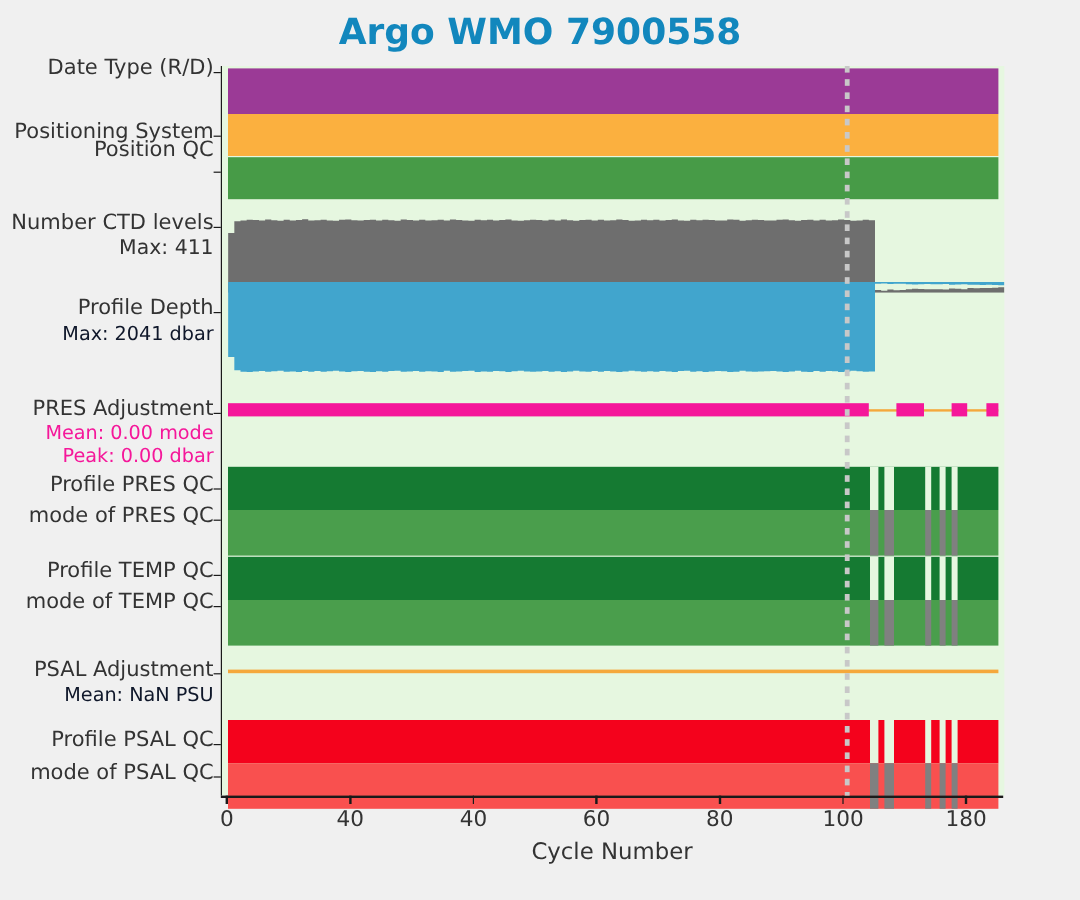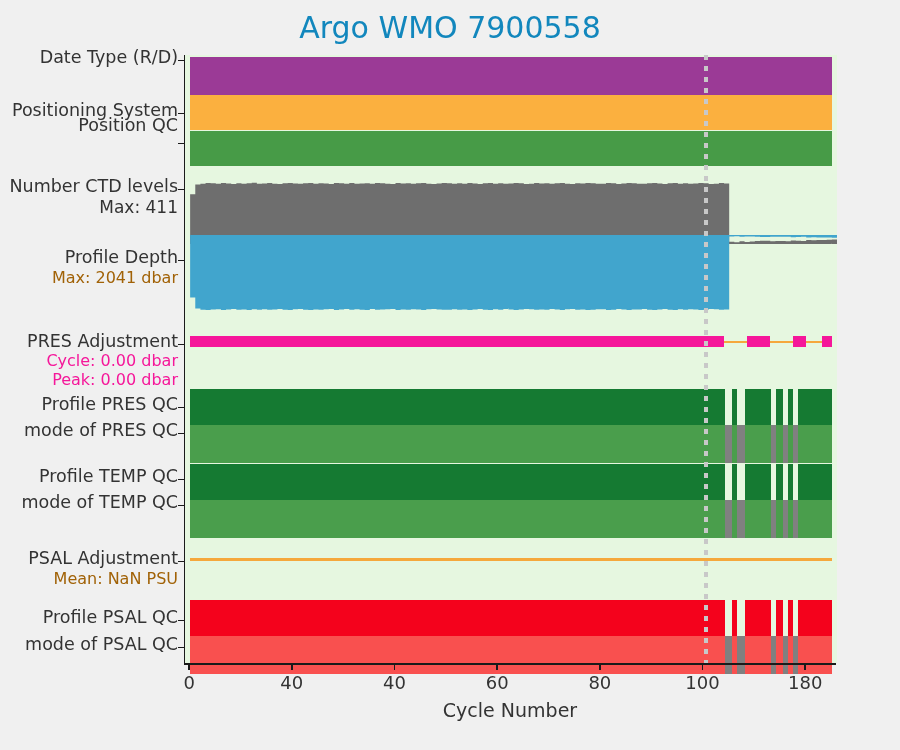--- a/index.html
+++ b/index.html
@@ -17,21 +17,21 @@
     left: 0; top: 0;
     width: 900px; height: 750px;
     background: #f0f0f0;
   }
   #title {
     position: absolute;
     left: 0; top: 10px;
     width: 900px;
     text-align: center;
     font-size: 30px;
-    font-weight: normal;
+    font-weight: bold;
     color: #1287bd;
     letter-spacing: 0px;
   }
   
   #plot {
     position: absolute;
     left: 184px; top: 55px;
     width: 652px; height: 608px;
     background: #e6f7e0;
     border-left: 1.6px solid #1a1a1a;
@@ -74,21 +74,21 @@
   .rowlabel {
     position: absolute;
     right: 722px;           
     text-align: right;
     white-space: nowrap;
     font-size: 17.5px;
     color: #333;
     line-height: 1.05;
   }
   .rowlabel.sub-pink  { color: #f5179a; font-size: 16px; }
-  .rowlabel.sub-blue  { color: #a16207; font-size: 16px; }
+  .rowlabel.sub-blue  { color: #0f172a; font-size: 16px; }
   .rowlabel.sub-black { color: #333; font-size: 17px; }
   
   .ytick {
     position: absolute;
     left: 178px;
     width: 6px; height: 1.4px;
     background: #1a1a1a;
   }
   
   .band {
@@ -201,21 +201,21 @@
       <div class="ytick" style="top: 113px;"></div>
       <div class="rowlabel" style="top: 116px;">Position QC</div>
       <div class="ytick" style="top: 143px;"></div>
       <div class="rowlabel" style="top: 177px;">Number CTD levels</div>
       <div class="rowlabel sub-black" style="top: 199px;">Max: 411</div>
       <div class="ytick" style="top: 189px;"></div>
       <div class="rowlabel" style="top: 248px;">Profile Depth</div>
       <div class="rowlabel sub-blue" style="top: 270px;">Max: 2041 dbar</div>
       <div class="ytick" style="top: 260px;"></div>
       <div class="rowlabel" style="top: 332px;">PRES Adjustment</div>
-      <div class="rowlabel sub-pink" style="top: 353px;">Cycle: 0.00 dbar</div>
+      <div class="rowlabel sub-pink" style="top: 353px;">Mean: 0.00 mode</div>
       <div class="rowlabel sub-pink" style="top: 372px;">Peak: 0.00 dbar</div>
       <div class="ytick" style="top: 344px;"></div>
       <div class="rowlabel" style="top: 395px; text-align: center;">Profile PRES QC</div>
       <div class="ytick" style="top: 407px;"></div>
       <div class="rowlabel" style="top: 421px;">mode of PRES QC</div>
       <div class="ytick" style="top: 433px;"></div>
       <div class="rowlabel" style="top: 467px;">Profile TEMP QC</div>
       <div class="ytick" style="top: 479px;"></div>
       <div class="rowlabel" style="top: 493px;">mode of TEMP QC</div>
       <div class="ytick" style="top: 505px;"></div>

